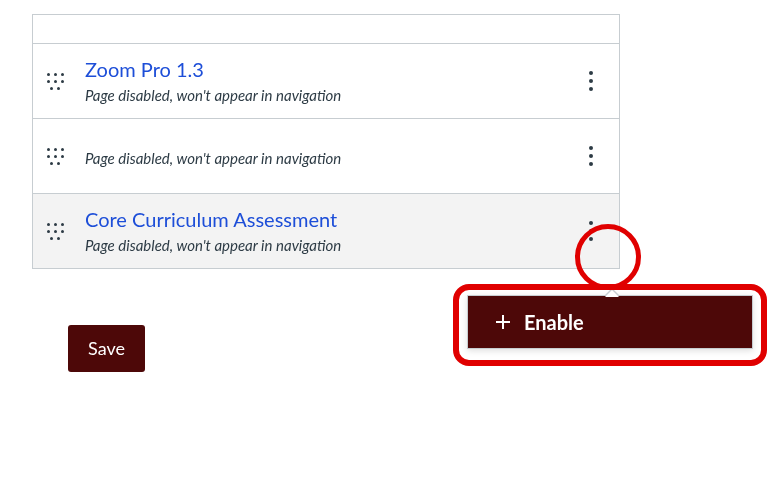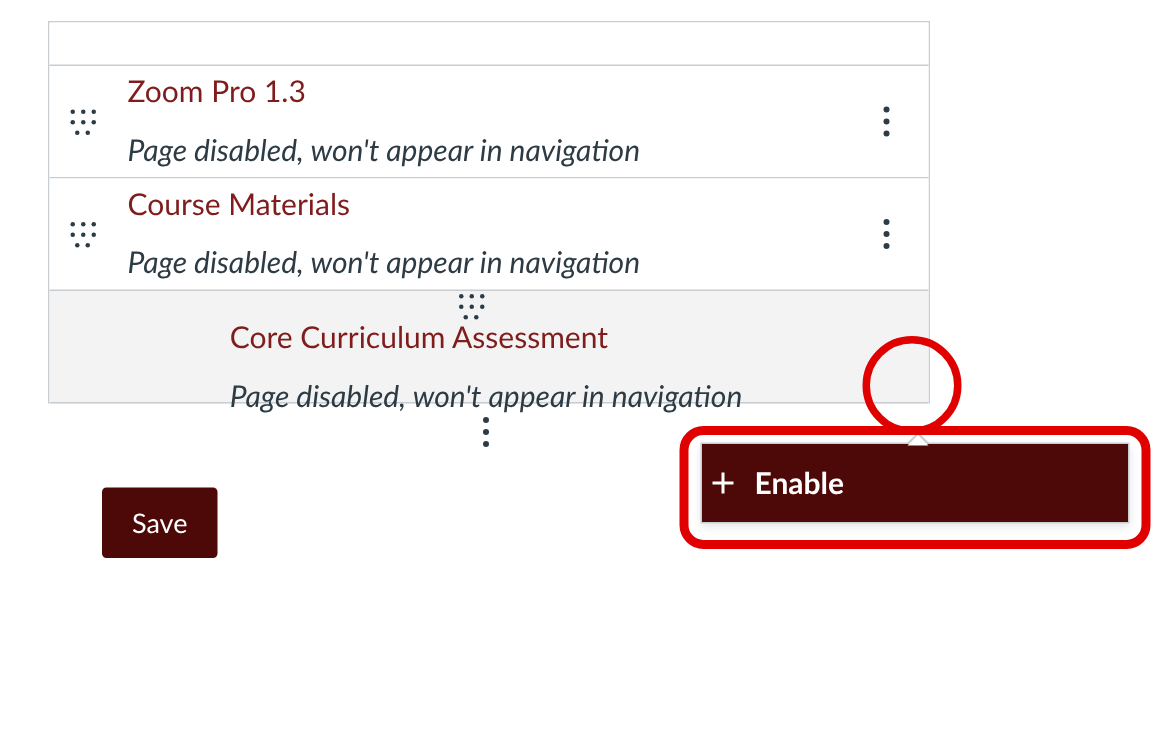--- a/index.html
+++ b/index.html
@@ -26,36 +26,35 @@
   .row{
     display:flex;
     align-items:center;
     height:74px;
     border-bottom:1px solid #c7cdd1;
     background:#fff;
     padding:0 16px 0 12px;
   }
   .row.sel{
     background:#f3f3f3;
-    flex-direction:column;
   }
   .grip{
     width:20px;height:26px;
     flex:0 0 20px;
     margin-right:20px;
     display:flex;flex-wrap:wrap;
     align-content:center;justify-content:center;
     gap:4px 4px;
   }
   .grip span{
     width:3px;height:3px;border-radius:50%;background:#2d3b45;
   }
   .txt{flex:1 1 auto;line-height:1.15}
-  .title{font-size:20px;font-weight:400;color:#7f1d1d}
-  .sub{font-size:20px;font-style:italic;color:#2d3b45;margin-top:16px}
+  .title{font-size:20px;font-weight:400;color:#1d4ed8}
+  .sub{font-size:15px;font-style:italic;color:#2d3b45;margin-top:6px}
   .kebab{
     width:24px;height:32px;flex:0 0 24px;
     display:flex;flex-direction:column;align-items:center;justify-content:center;gap:4px;
     cursor:pointer;
   }
   .kebab span{width:4px;height:4px;border-radius:50%;background:#2d3b45}
 
   .save{
     position:absolute;
     left:32px;top:325px;
@@ -89,21 +88,21 @@
   .menu::after{
     content:"";
     position:absolute;
     left:137px;top:-6px;
     border-left:7px solid transparent;
     border-right:7px solid transparent;
     border-bottom:7px solid #fff;
   }
   .mi{
     display:flex;align-items:center;gap:12px;
-    height:52px;padding:0 5px;
+    height:52px;padding:0 26px;
     font-size:20px;color:#2d3b45;
     cursor:pointer;
   }
   .mi.hl{
     background:#4d0808;color:#fff;font-weight:700;
   }
   .mi .ic{width:18px;display:flex;justify-content:center}
 
   
   .ann-circle{
@@ -157,21 +156,20 @@
       <span></span>
         <span></span>
         <span></span>
         <span></span>
         <span></span>
         <span></span>
         <span></span>
         <span></span>
     </div>
     <div class="txt">
-      <div class="title">Course Materials</div>
       <div class="sub">Page disabled, won't appear in navigation</div>
     </div>
     <div class="kebab">
       <span></span>
         <span></span>
         <span></span>
     </div>
   </div>
 
   <div class="row sel">

